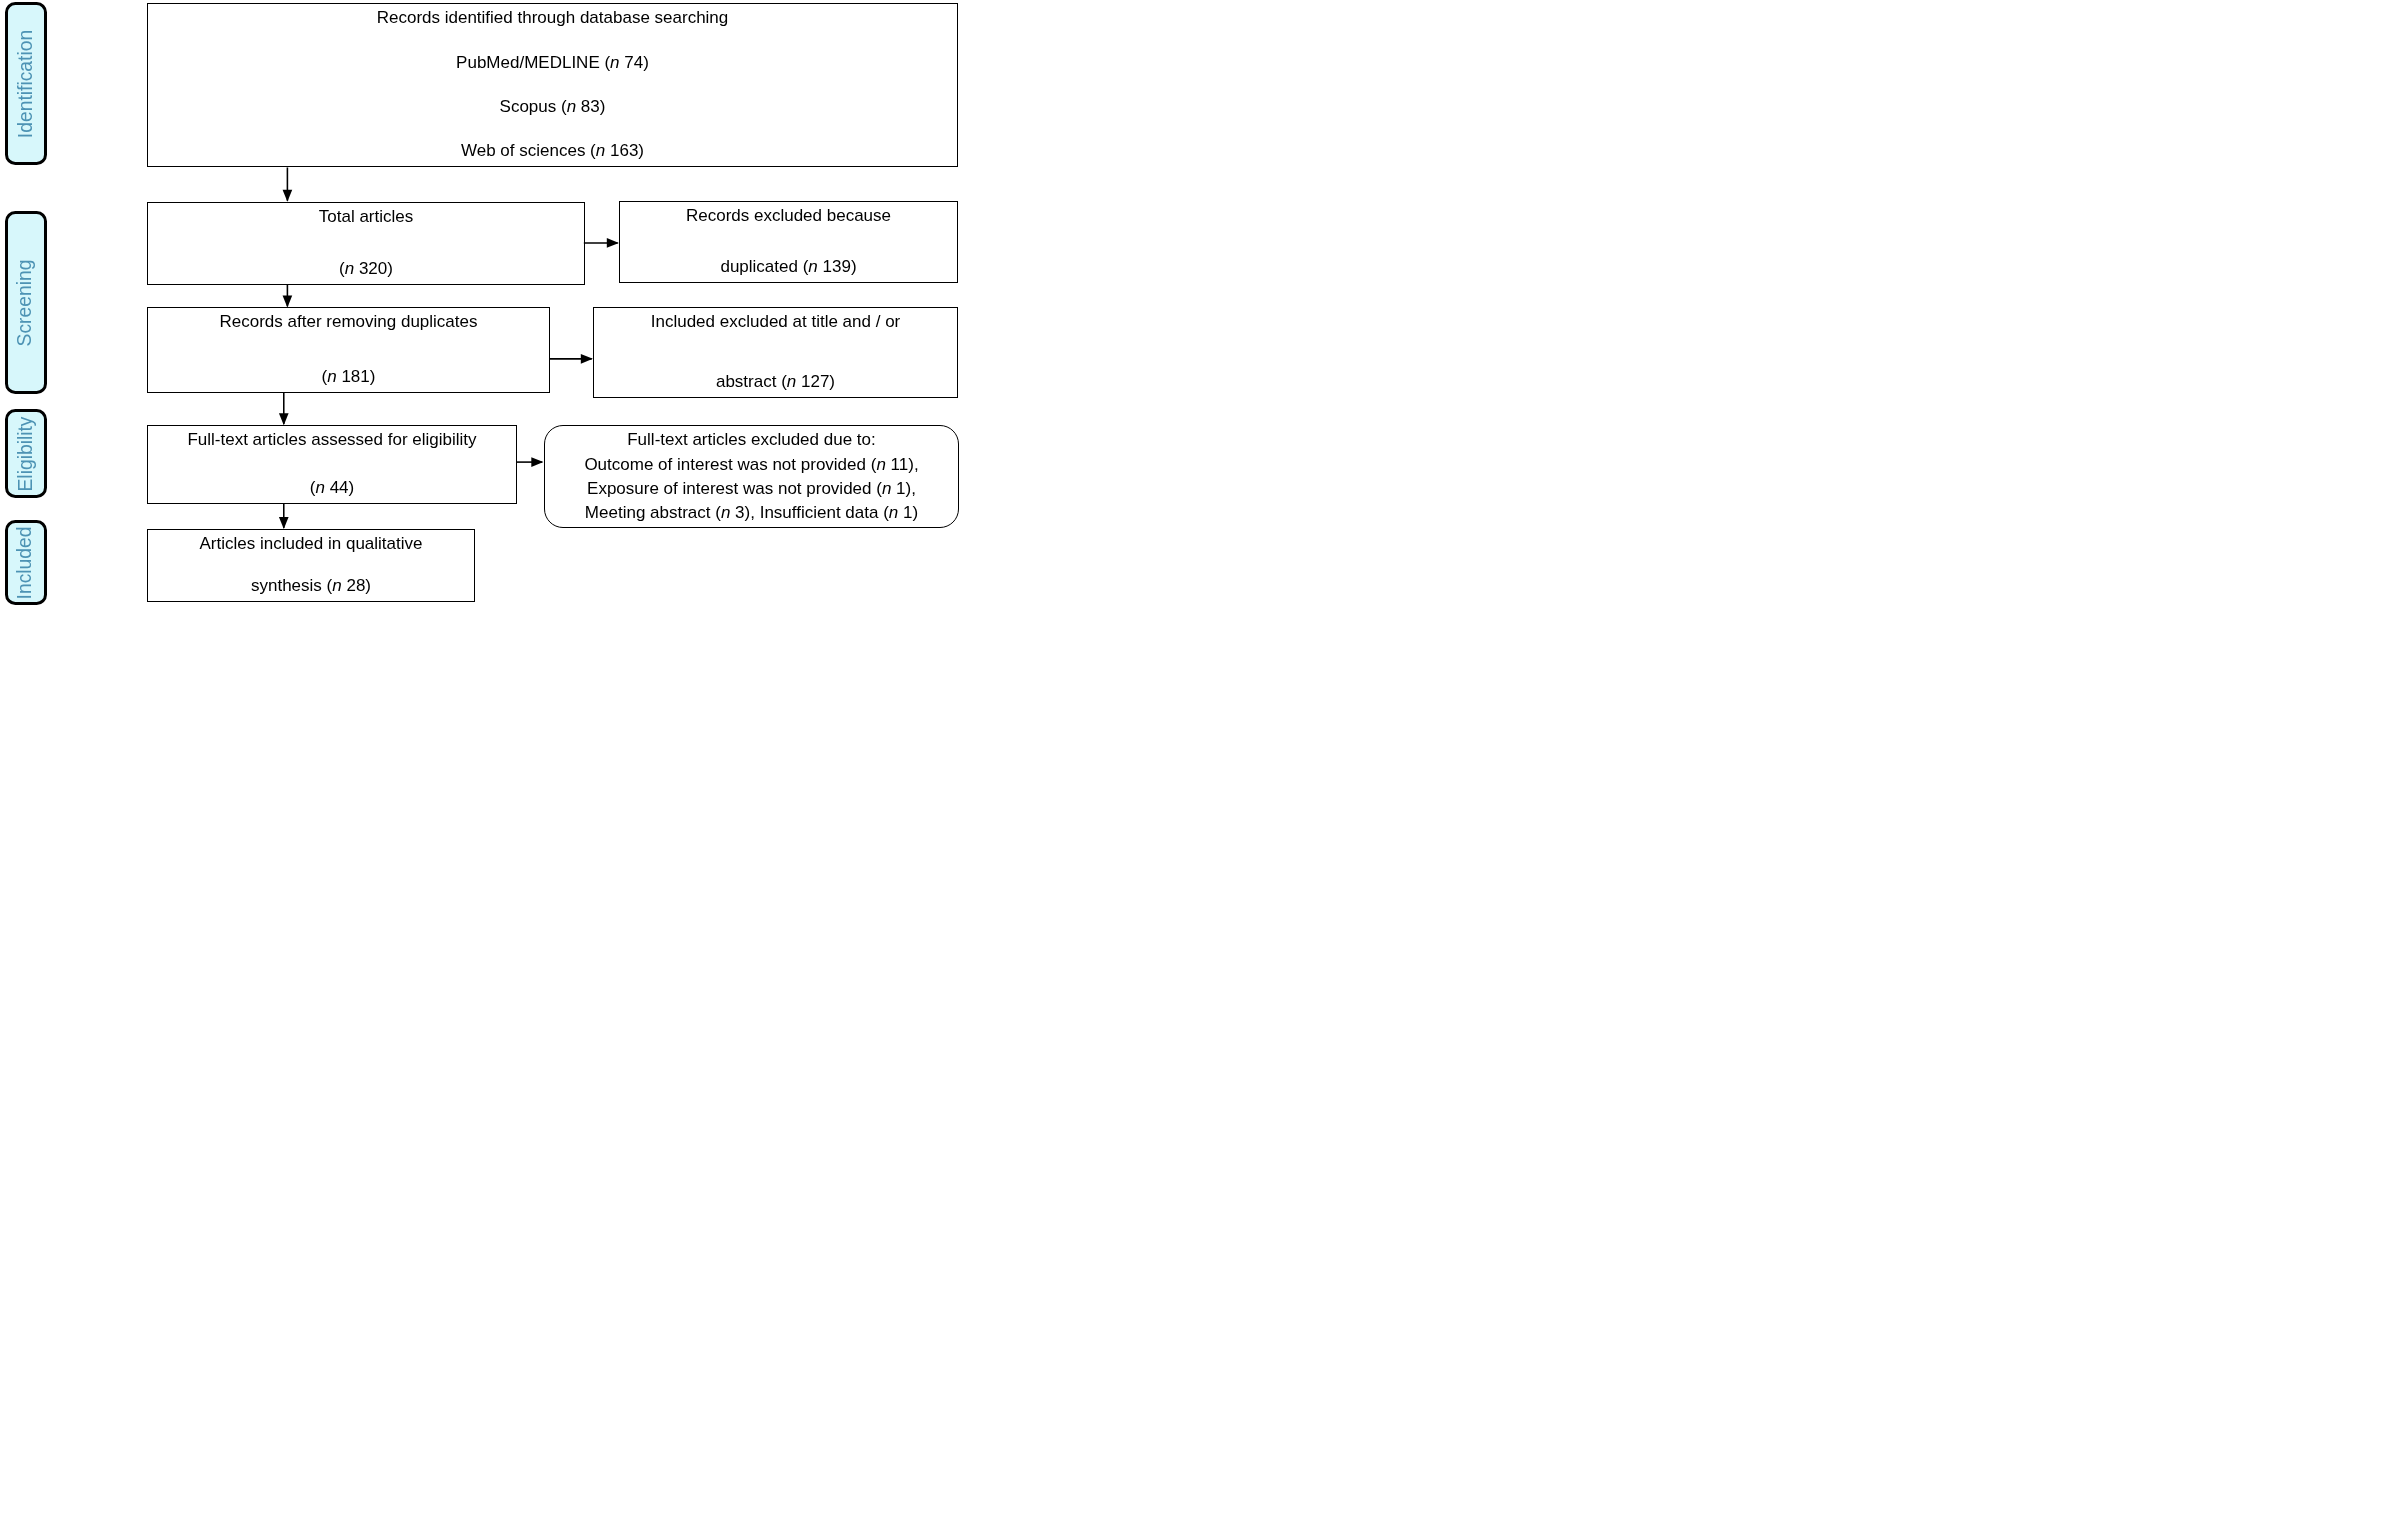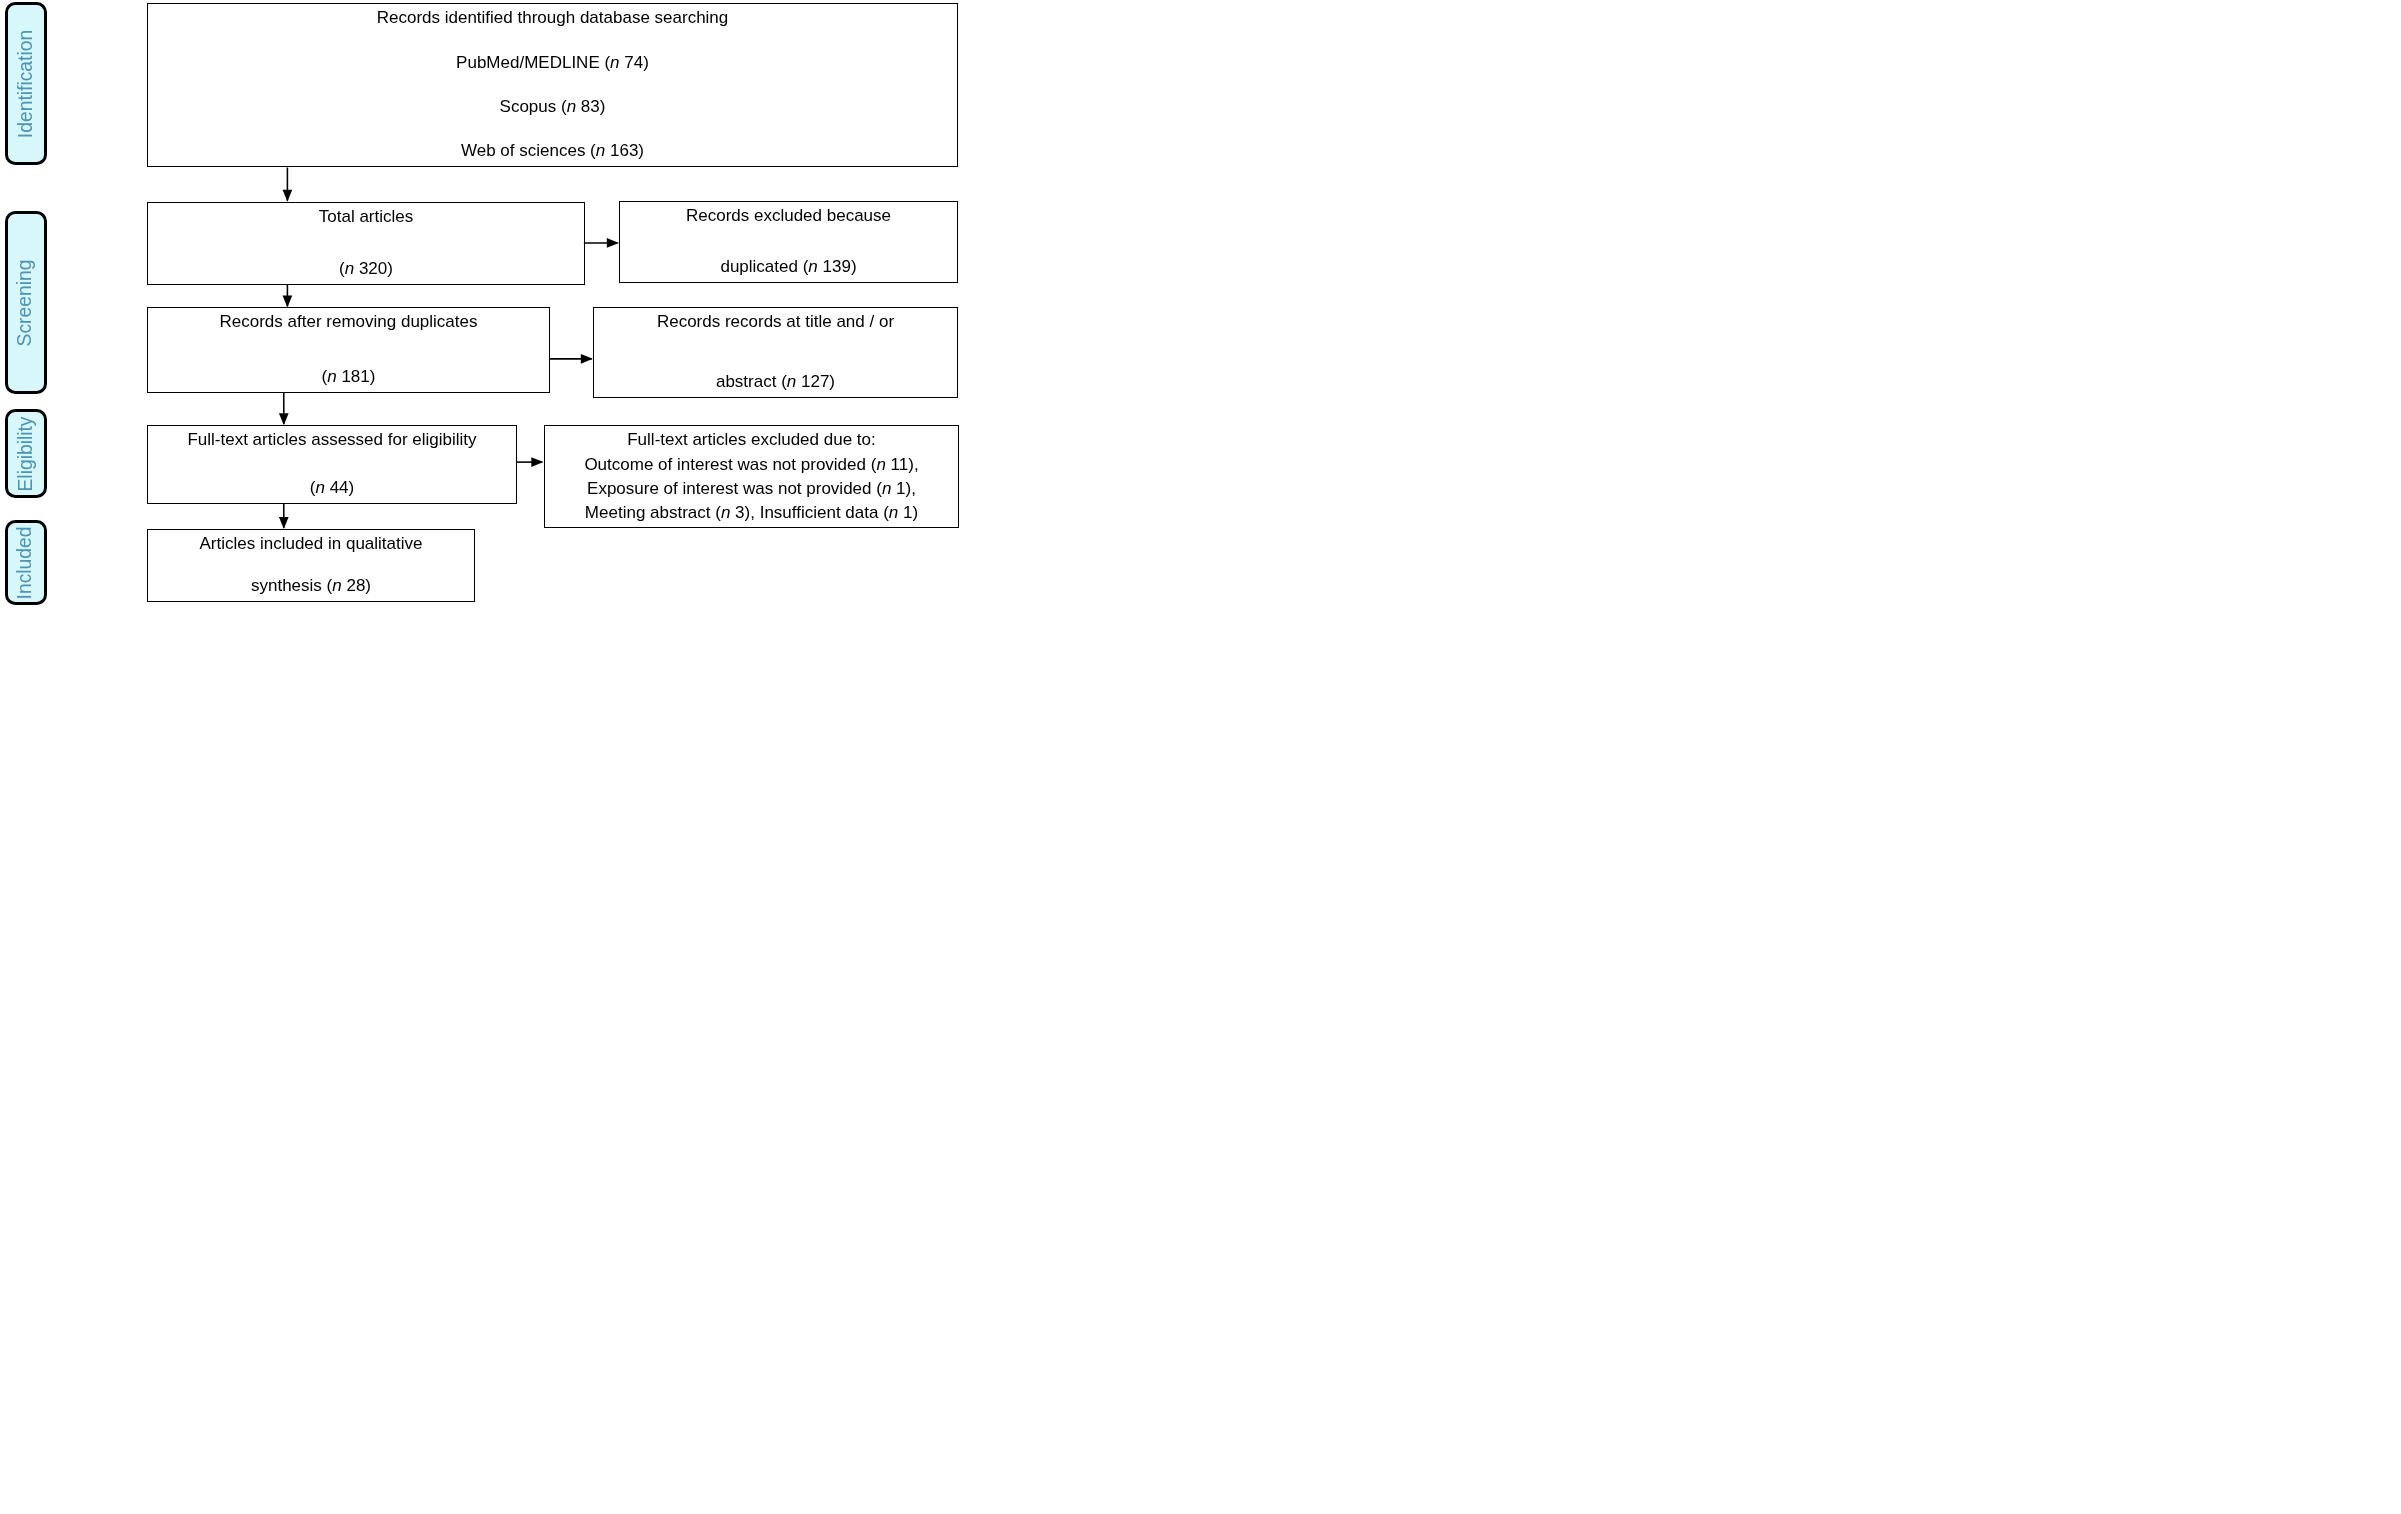--- a/index.html
+++ b/index.html
@@ -33,21 +33,21 @@
   }
   .fbox .ln { white-space: nowrap; }
   .fbox .ln i { font-style: italic; }
 
   #box-records-identified   { left: 147px; top: 3px;   width: 811px; height: 164px; }
   #box-total-records        { left: 147px; top: 202px; width: 438px;  height: 83px; }
   #box-excluded-duplicated  { left: 619px;top: 201px; width: 339px;  height: 82px; }
   #box-after-duplicates     { left: 147px; top: 307px; width: 403px;  height: 86px; }
   #box-excluded-title       { left: 593px; top: 307px; width: 365px;  height: 91px; }
   #box-fulltext-assessed    { left: 147px; top: 425px; width: 370px;  height: 79px; }
-  #box-fulltext-excluded    { left: 544px; top: 425px; width: 415px;  height: 103px; }
+  #box-fulltext-excluded    { left: 544px; top: 425px; width: 415px;  height: 103px; border-radius: 19px; }
   #box-included-qualitative { left: 147px; top: 529px; width: 328px;  height: 73px; }
 
   
   .stage {
     position: absolute;
     left: 4.8px;
     width: 42px;
     box-sizing: border-box;
     background: var(--stage-fill, #d7f7fb);
     border: 3px solid #000;
@@ -115,21 +115,21 @@
     <div class="ln">Records excluded because</div>
     <div class="ln">duplicated (<i>n</i> 139)</div>
   </div>
 
   <div class="fbox" id="box-after-duplicates">
     <div class="ln">Records after removing duplicates</div>
     <div class="ln">(<i>n</i> 181)</div>
   </div>
 
   <div class="fbox" id="box-excluded-title">
-    <div class="ln">Records records at title and / or</div>
+    <div class="ln">Included excluded at title and / or</div>
     <div class="ln">abstract (<i>n</i> 127)</div>
   </div>
 
   <div class="fbox" id="box-fulltext-assessed">
     <div class="ln">Full-text articles assessed for eligibility</div>
     <div class="ln">(<i>n</i> 44)</div>
   </div>
 
   <div class="fbox" id="box-fulltext-excluded">
     <div class="ln">Full-text articles excluded due to:</div>

